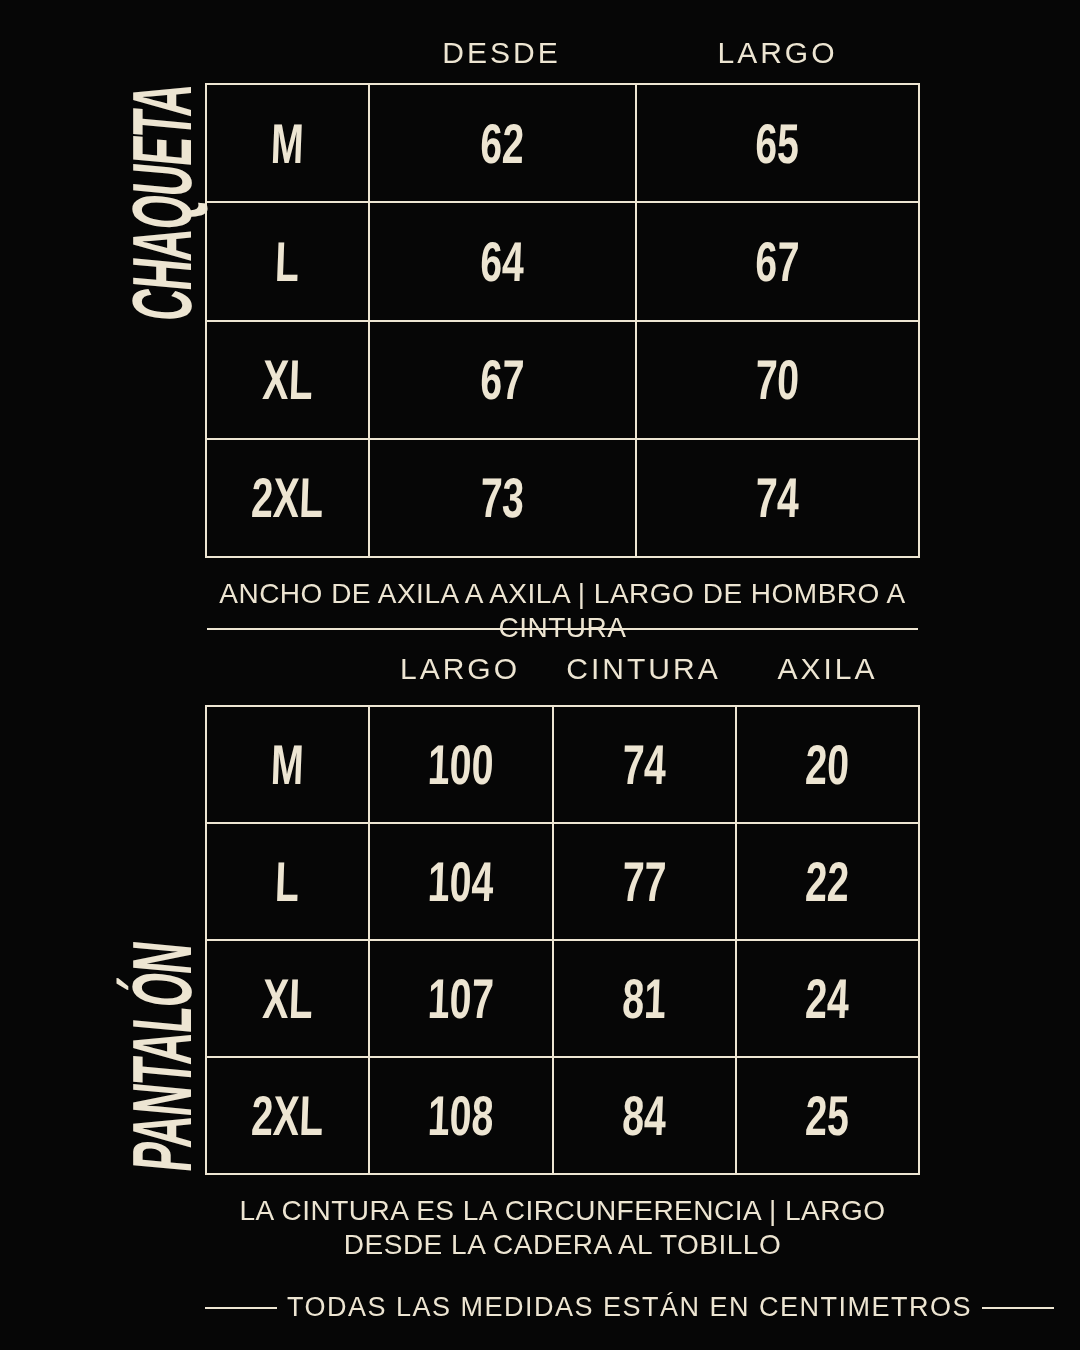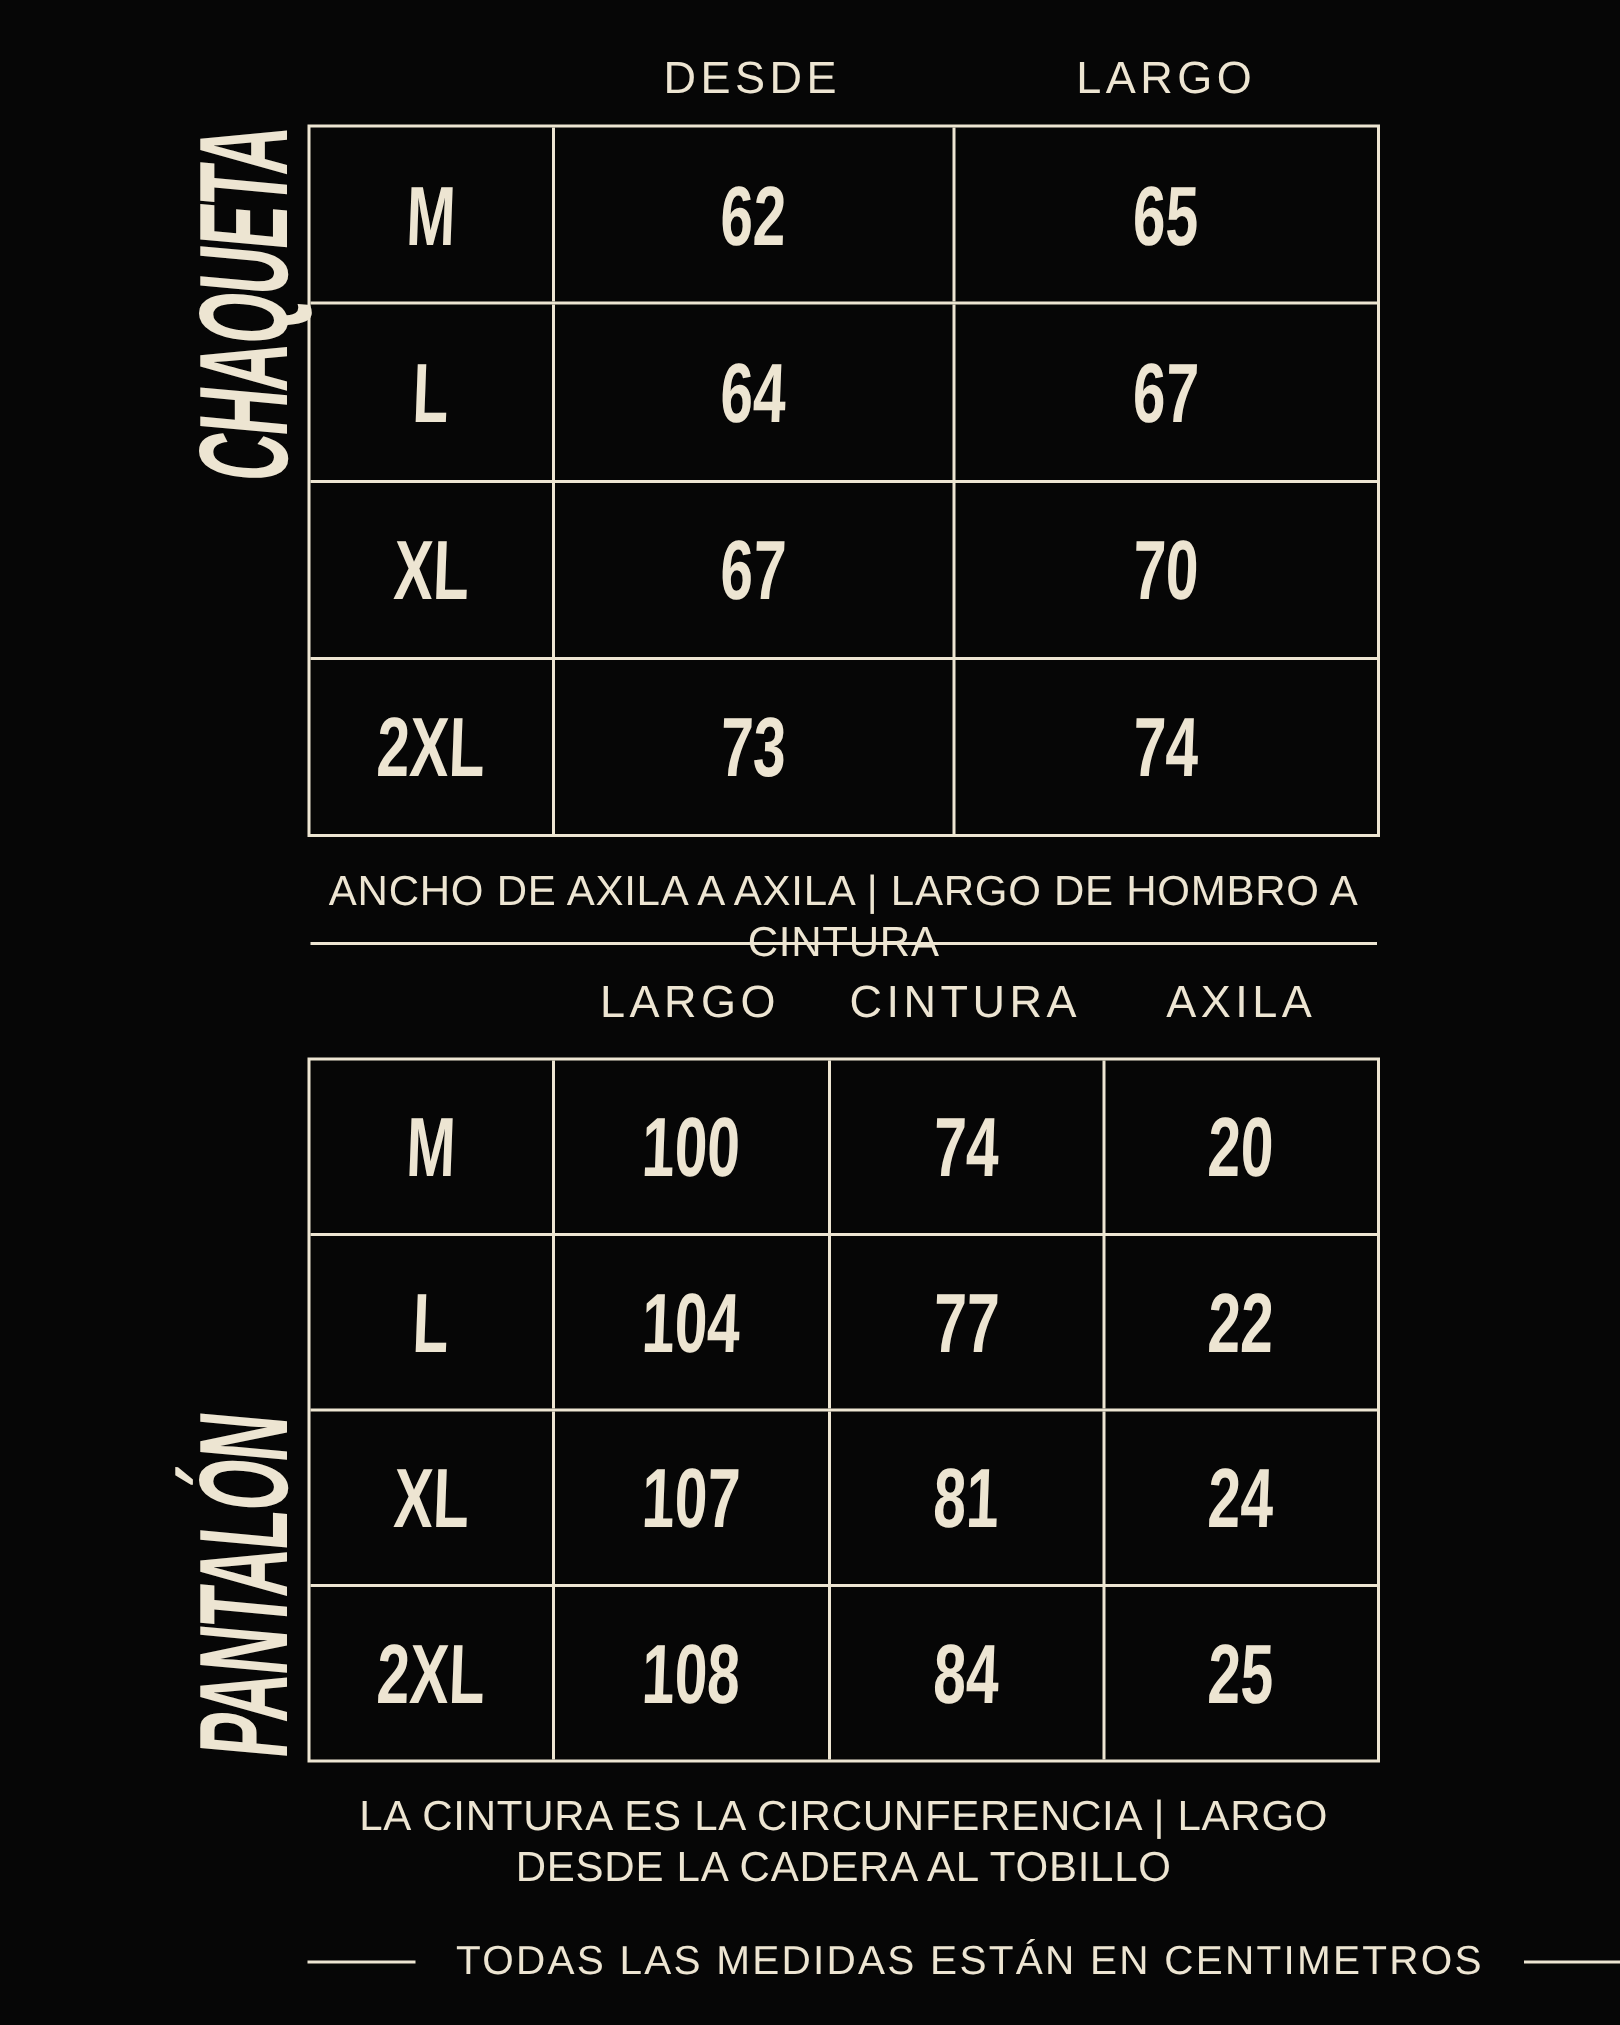--- a/index.html
+++ b/index.html
@@ -122,21 +122,21 @@
     background: #EDE5D2;
   }
   .footer-line {
     position: absolute;
     left: 205px;
     width: 715px;
     top: 1292px;
     display: flex;
     align-items: center;
     justify-content: space-between;
-    gap: 27px;
+    gap: 10px;
     font-size: 27px;
     letter-spacing: 1.5px;
   }
   .dash {
     width: 72px;
     height: 2px;
     background: #EDE5D2;
     flex: none;
   }
   .footer-text { white-space: nowrap; }

